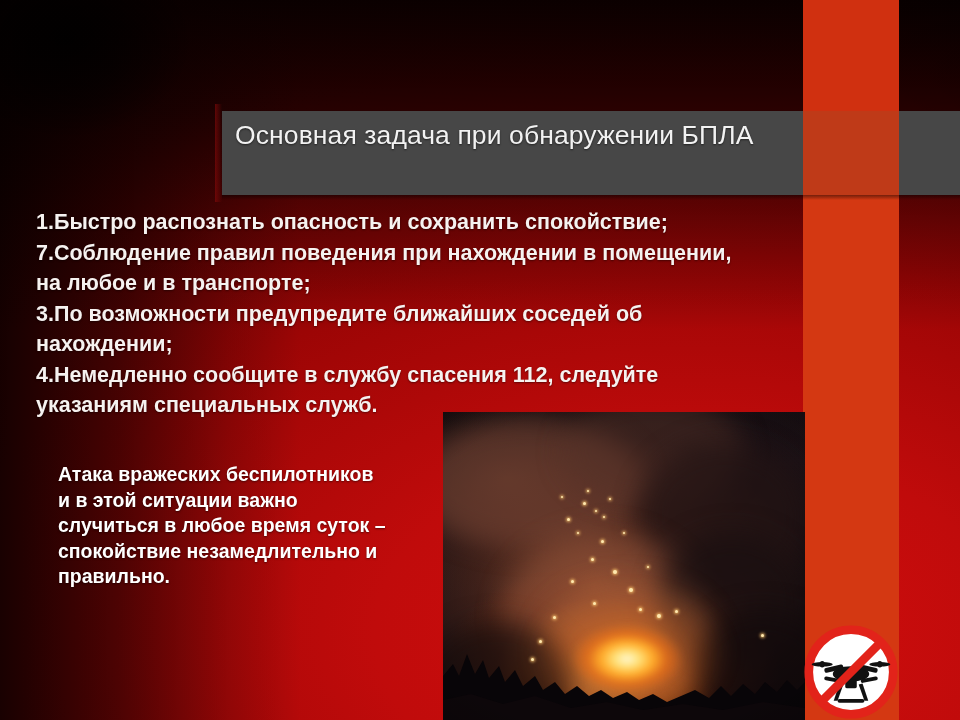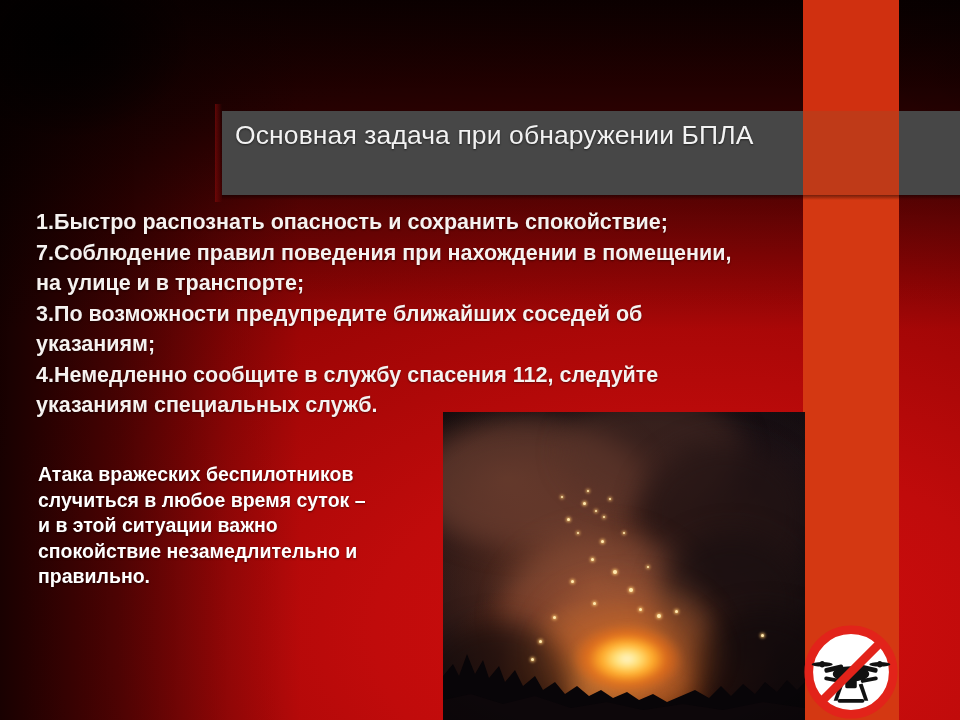--- a/index.html
+++ b/index.html
@@ -134,20 +134,21 @@
     left: 38px; top: 462px;
     width: 400px;
   }
   .bold-line {
     color: #ffffff;
     font-size: 19.5px;
     font-weight: bold;
     line-height: 25.5px;
     white-space: nowrap;
     text-shadow: 0 1px 2px rgba(0,0,0,0.5);
+    margin-left: 20px;
   }
 
   
   .photo {
     position: absolute;
     left: 443px; top: 412px;
     width: 362px; height: 308px;
     overflow: hidden;
     background: #0a0608;
   }
@@ -230,31 +231,31 @@
   <div class="band-gray-over"></div>
   <div class="band-shadow"></div>
 
   <div class="title-box">
     <div class="title-text">Основная задача при обнаружении БПЛА</div>
   </div>
 
   <div class="list-block">
     <div class="list-line">1.Быстро распознать опасность и сохранить спокойствие;</div>
     <div class="list-line">7.Соблюдение правил поведения при нахождении в помещении,</div>
-    <div class="list-line indent">на улице и в транспорте;</div>
+    <div class="list-line indent">на любое и в транспорте;</div>
     <div class="list-line">3.По возможности предупредите ближайших соседей об</div>
-    <div class="list-line indent">указаниям;</div>
+    <div class="list-line indent">нахождении;</div>
     <div class="list-line">4.Немедленно сообщите в службу спасения 112, следуйте</div>
     <div class="list-line indent">указаниям специальных служб.</div>
   </div>
 
   <div class="bold-block">
     <div class="bold-line">Атака вражеских беспилотников</div>
+    <div class="bold-line">и в этой ситуации важно</div>
     <div class="bold-line">случиться в любое время суток –</div>
-    <div class="bold-line">и в этой ситуации важно</div>
     <div class="bold-line">спокойствие незамедлительно и</div>
     <div class="bold-line">правильно.</div>
   </div>
 
   <div class="photo" role="img">
     <div class="photo-sky"></div>
     <div class="smoke s1"></div>
     <div class="smoke s2"></div>
     <div class="smoke s3"></div>
     <div class="smoke s4"></div>

